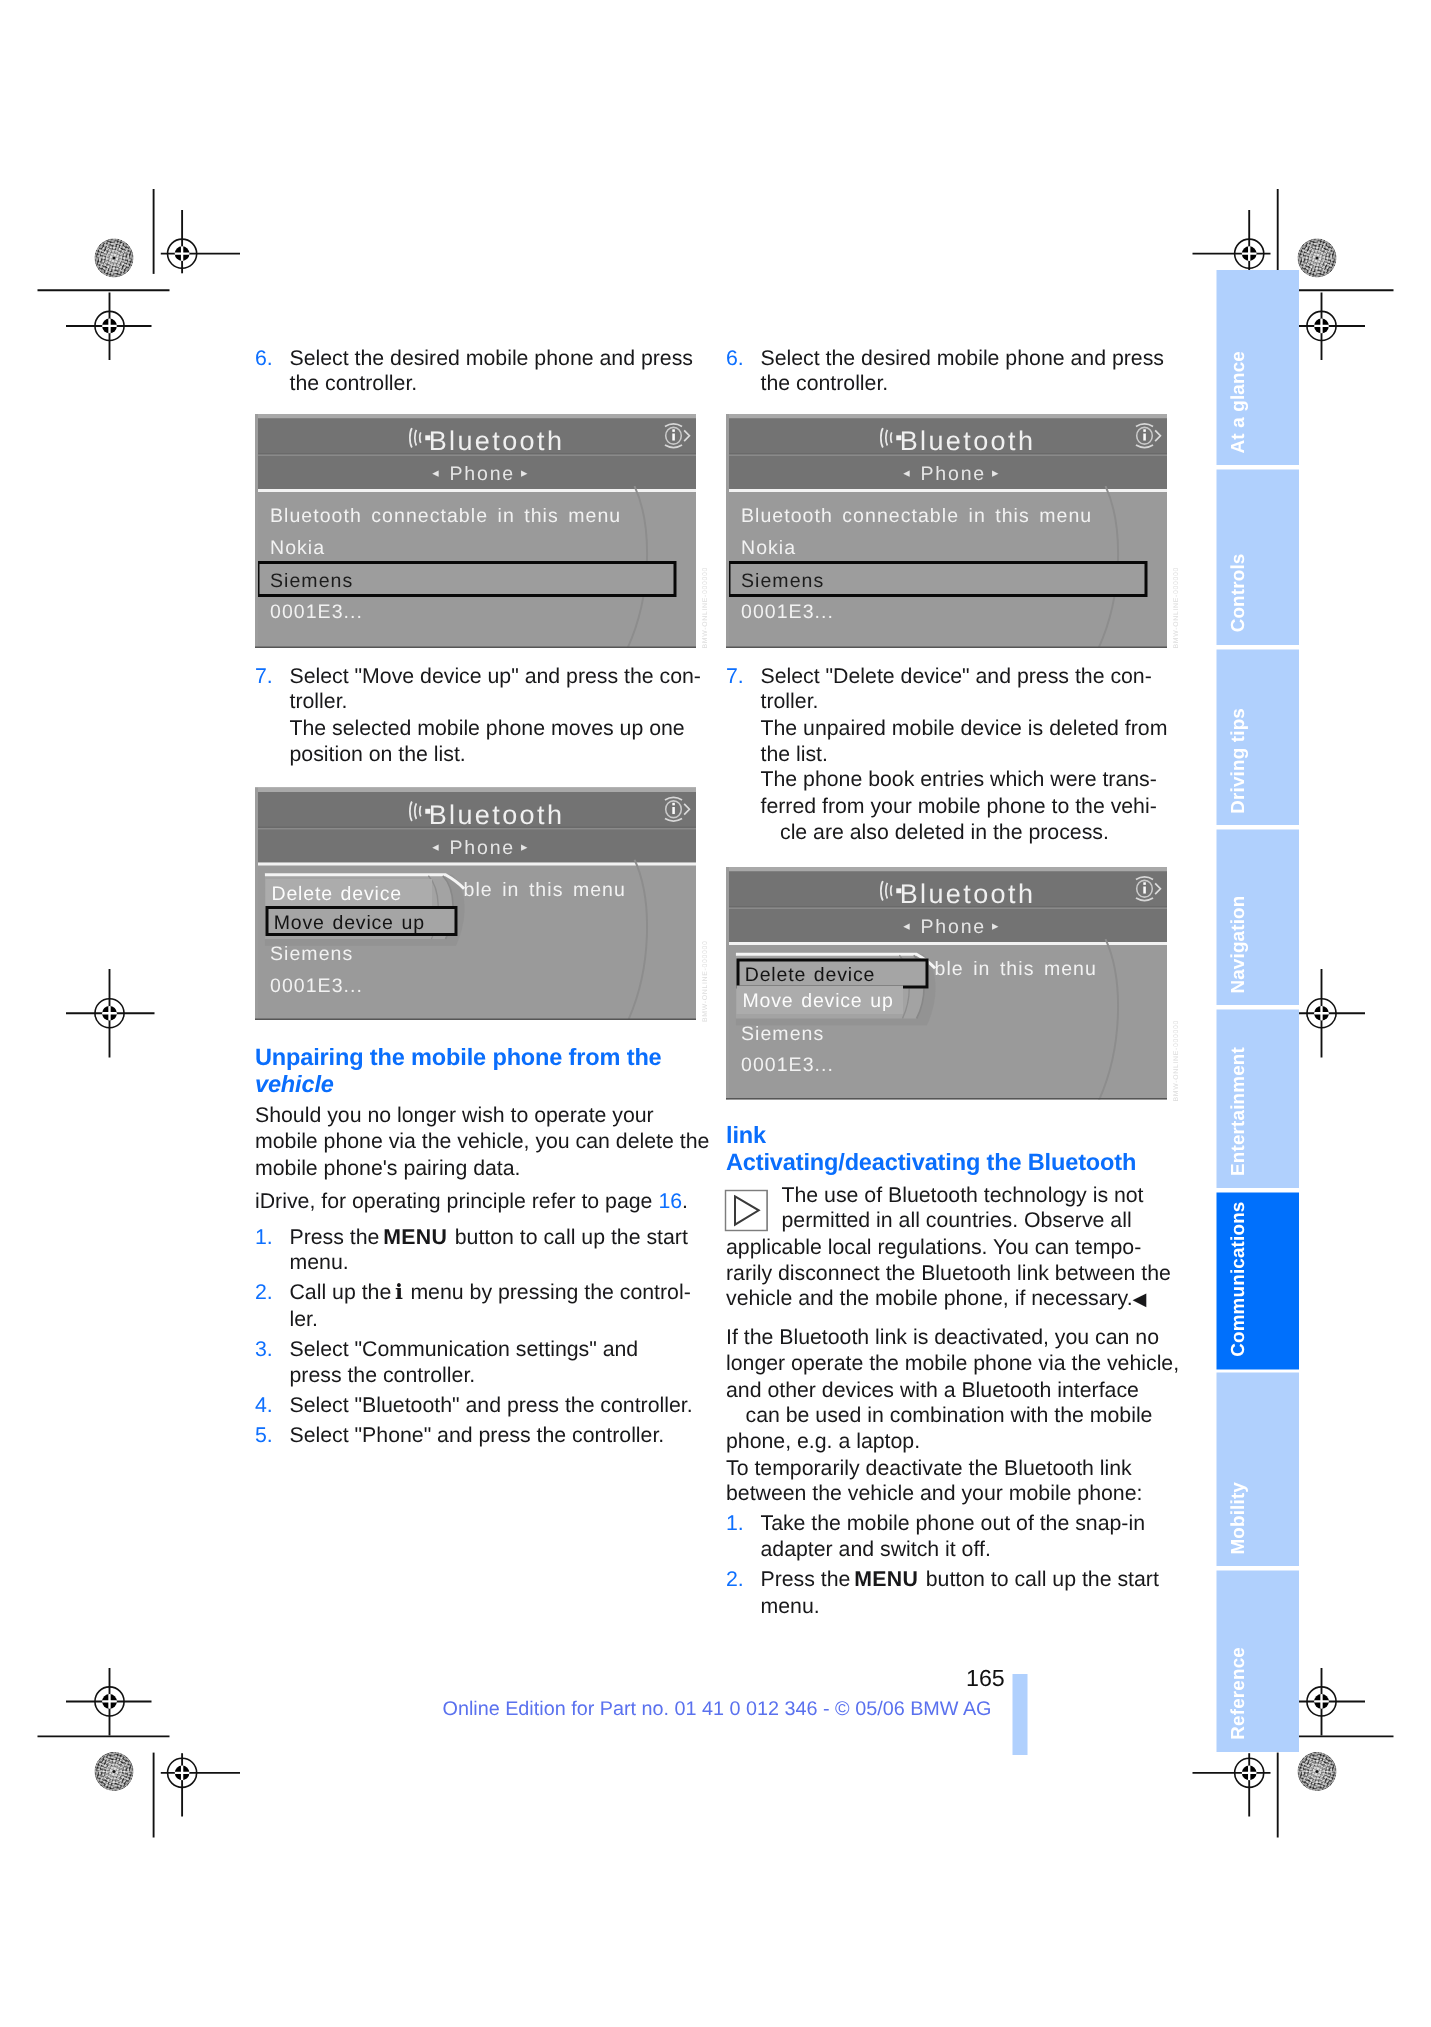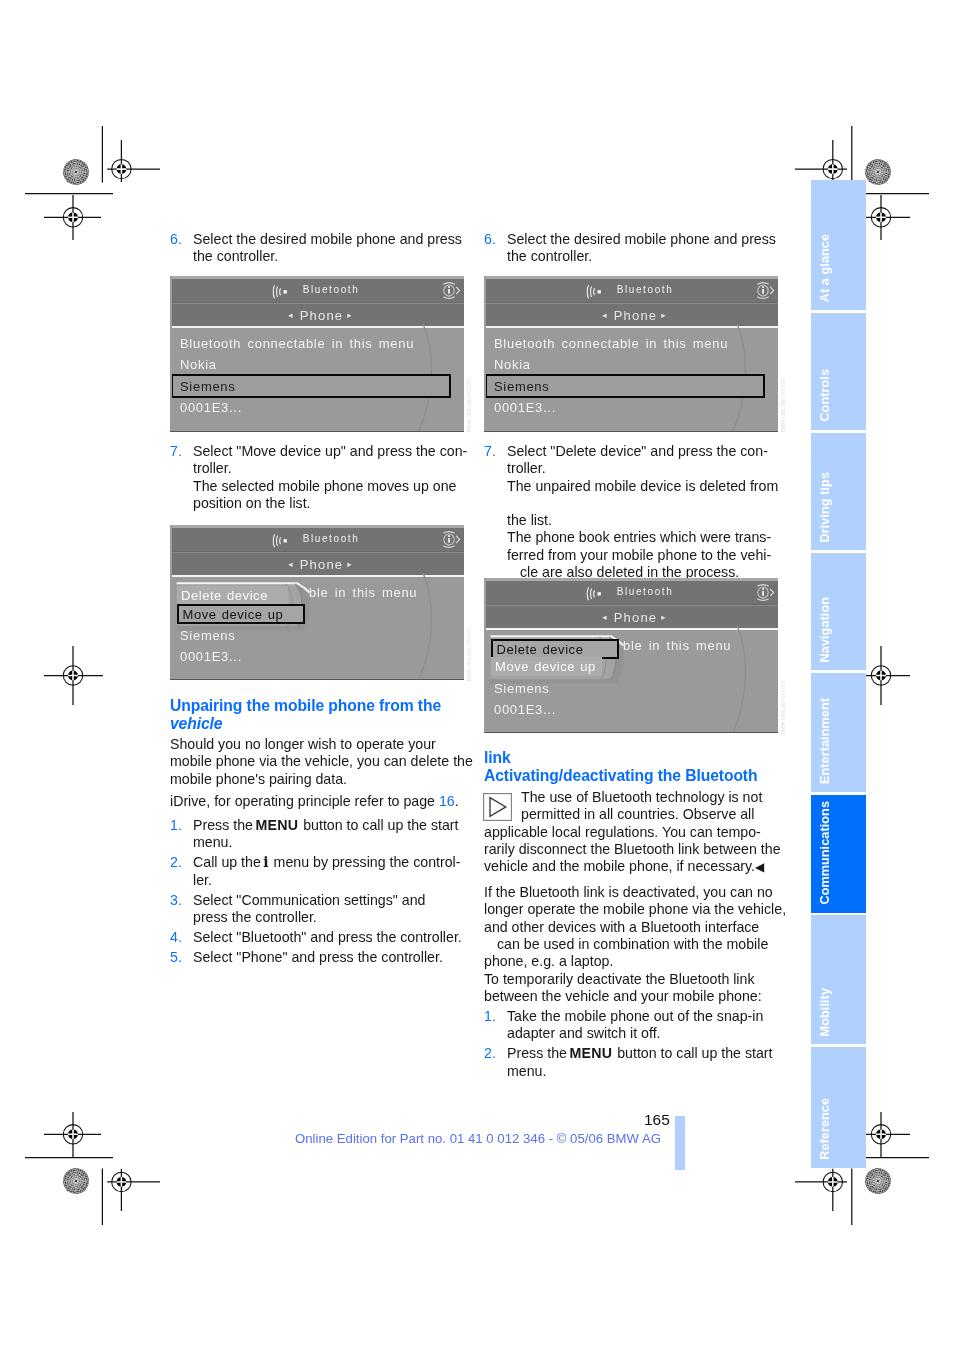--- a/index.html
+++ b/index.html
@@ -25,21 +25,21 @@
   .blabel{font-weight:bold;letter-spacing:0.25px;margin:0 1px 0 0;}
   .ilabel{font-weight:bold;font-family:"DejaVu Serif",serif;font-size:14px;margin:0 1px 0 0;}
 
   
   .screen{position:absolute;background:#737373;overflow:hidden;
           font-family:"Liberation Sans",sans-serif;}
   .scr-top{position:absolute;left:0;top:0;right:0;height:3px;background:#a9a9a9;}
   .scr-title{position:absolute;left:0;right:0;height:24px;
              background:#737373;color:#e8e8e8;}
   .scr-title .t{position:absolute;left:0;right:0;text-align:center;
-                font-size:10px;letter-spacing:1.6px;color:#f0f0f0;}
+                font-size:18px;letter-spacing:1.6px;color:#f0f0f0;}
   .scr-sub{position:absolute;left:0;right:0;height:23px;background:#737373;
            border-top:1px solid #8a8a8a;}
   .scr-sub .t{position:absolute;left:0;right:0;text-align:center;
               font-size:13px;letter-spacing:1.2px;color:#e6e6e6;}
   .scr-list{position:absolute;left:0;right:0;background:#9a9a9a;
             border-top:2px solid #f2f2f2;box-shadow:inset 1px 0 0 #8f8f8f;}
   .scr-row{position:absolute;left:10px;color:#f2f2f2;font-size:13px;
            letter-spacing:0.7px;word-spacing:2px;white-space:nowrap;}
   .scr-sel{position:absolute;left:1px;border:2.2px solid #080808;background:#9d9d9d;box-sizing:border-box;}
   .scr-arc{position:absolute;}
@@ -403,21 +403,21 @@
           <div class="scr-row" style="top:72px;">0001E3...</div>
         </div>
       </div>
 
     <div class="stepwrap body-txt" style="position:absolute;top:212px;left:0;width:294px;">
       <div class="stepnum">7.</div>
       <div class="steptxt" id="R7">
           <div style="white-space: nowrap;">Select "Delete device" and press the con-</div>
           <div style="white-space: nowrap;">troller.</div>
           <div style="white-space: nowrap;">The unpaired mobile device is deleted from</div>
-          <div style="white-space: nowrap; margin-top: 17px;">the list.</div>
+          <div style="white-space: nowrap;">the list.</div>
           <div style="white-space: nowrap;">The phone book entries which were trans-</div>
           <div style="white-space: nowrap;">ferred from your mobile phone to the vehi-</div>
           <div style="white-space: nowrap; margin-left: 13px;">cle are also deleted in the process.</div>
         </div>
     </div>
 
     <div class="screen" id="scrR2" style="left:0;top:347px;width:294px;height:155px;">
         <div class="scr-top"></div>
         <div style="position:absolute;left:0;top:0;bottom:0;width:2px;background:#9d9d9d;z-index:5;"></div>
         <div style="position:absolute;left:0;bottom:0;right:0;height:1.5px;background:#555;z-index:5;"></div>

